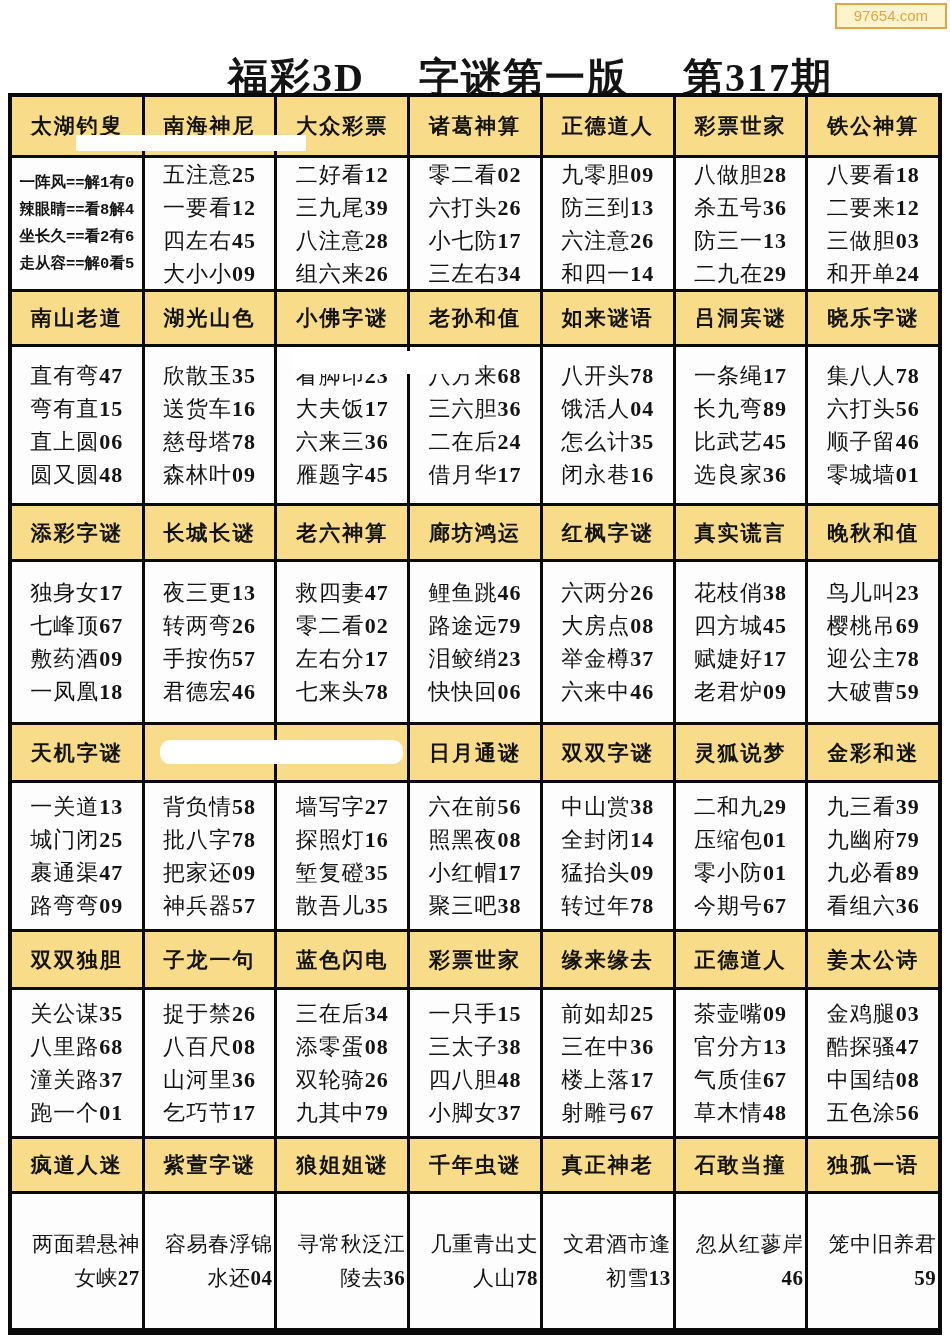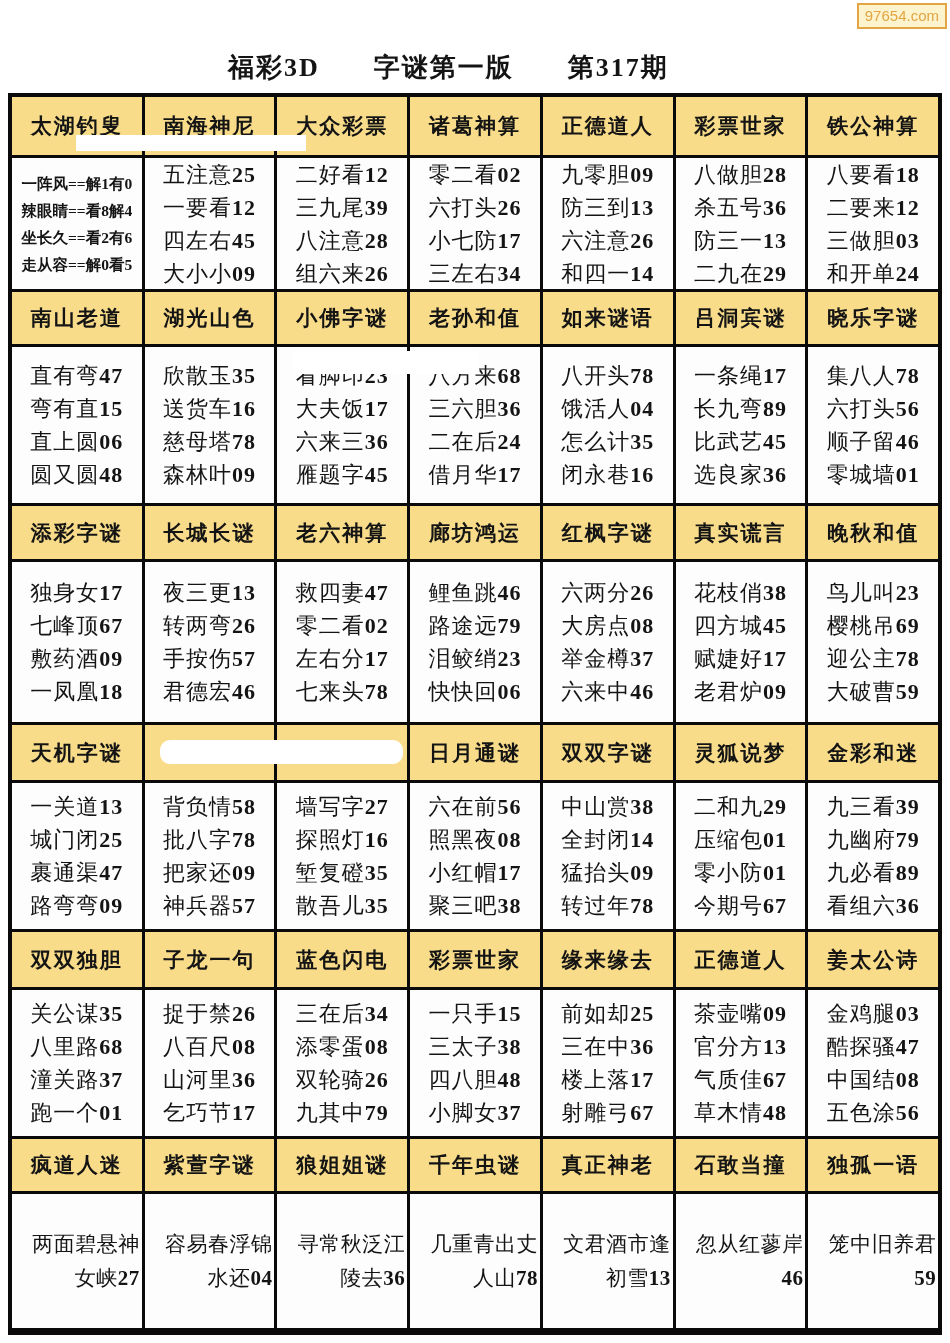--- a/index.html
+++ b/index.html
@@ -7,27 +7,27 @@
     width:950px;height:1343px;position:relative;background:#ffffff;
     font-family:"Liberation Serif","DejaVu Serif",serif;color:#141414;
     overflow:hidden;
   }
   
   .badge{
     position:absolute;top:3px;right:3px;
     background:#fdf4cd;border:2px solid var(--badge-color,#e2a544);
     color:var(--badge-color,#e2a544);
     font-family:"Liberation Sans","DejaVu Sans",sans-serif;
-    font-size:15px;padding:2px 6px;line-height:18px;
+    font-size:15px;padding:2px 17px;line-height:18px;
   }
   
   .title{
     position:absolute;top:50px;left:228px;
     display:flex;gap:54px;
-    font-size:26px;font-weight:700;letter-spacing:2px;white-space:nowrap;
+    font-size:40px;font-weight:700;letter-spacing:2px;white-space:nowrap;
   }
   
   .ptable{
     position:absolute;left:8px;top:93px;width:934px;height:1242px;
     box-sizing:border-box;background:#0a0a0a;
     display:grid;grid-template-columns:repeat(7,1fr);
     grid-template-rows:58px 131px 52px 156px 53px 160px 55px 146px 55px 146px 52px auto;
     gap:3px;padding:4px 4px 7px 4px;
   }
   .hcell{
@@ -40,21 +40,21 @@
     display:flex;flex-direction:column;align-items:center;justify-content:center;
     text-align:center;
   }
   .cell-line{
     font-size:22px;line-height:33px;letter-spacing:1px;white-space:nowrap;
     font-weight:500;
   }
   .cell-line b{font-weight:700;}
   
   .bold-sans .cell-line{
-    font-family:Liberation Serif, serif;
+    font-family:Liberation Mono, monospace;
     font-size:15.5px;font-weight:700;line-height:27px;letter-spacing:0;
   }
   
   .single .cell-line{
     white-space:normal;width:126px;font-size:21px;line-height:34px;letter-spacing:0.5px;text-align:right;
   }
   
   .censor{position:absolute;background:#ffffff;}
   .censor-1{left:76px;top:135px;width:230px;height:16px;}
   .censor-2{left:293px;top:351px;width:186px;height:23px;}

